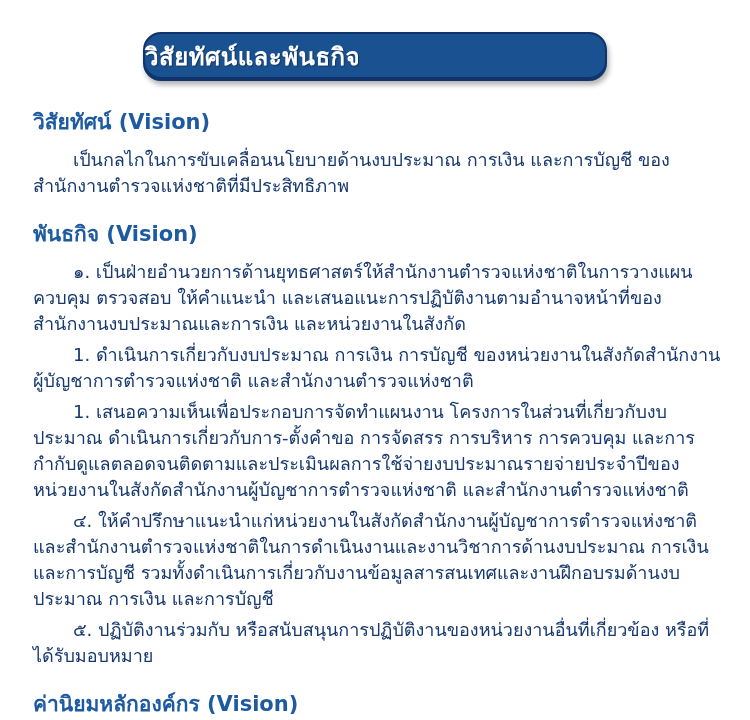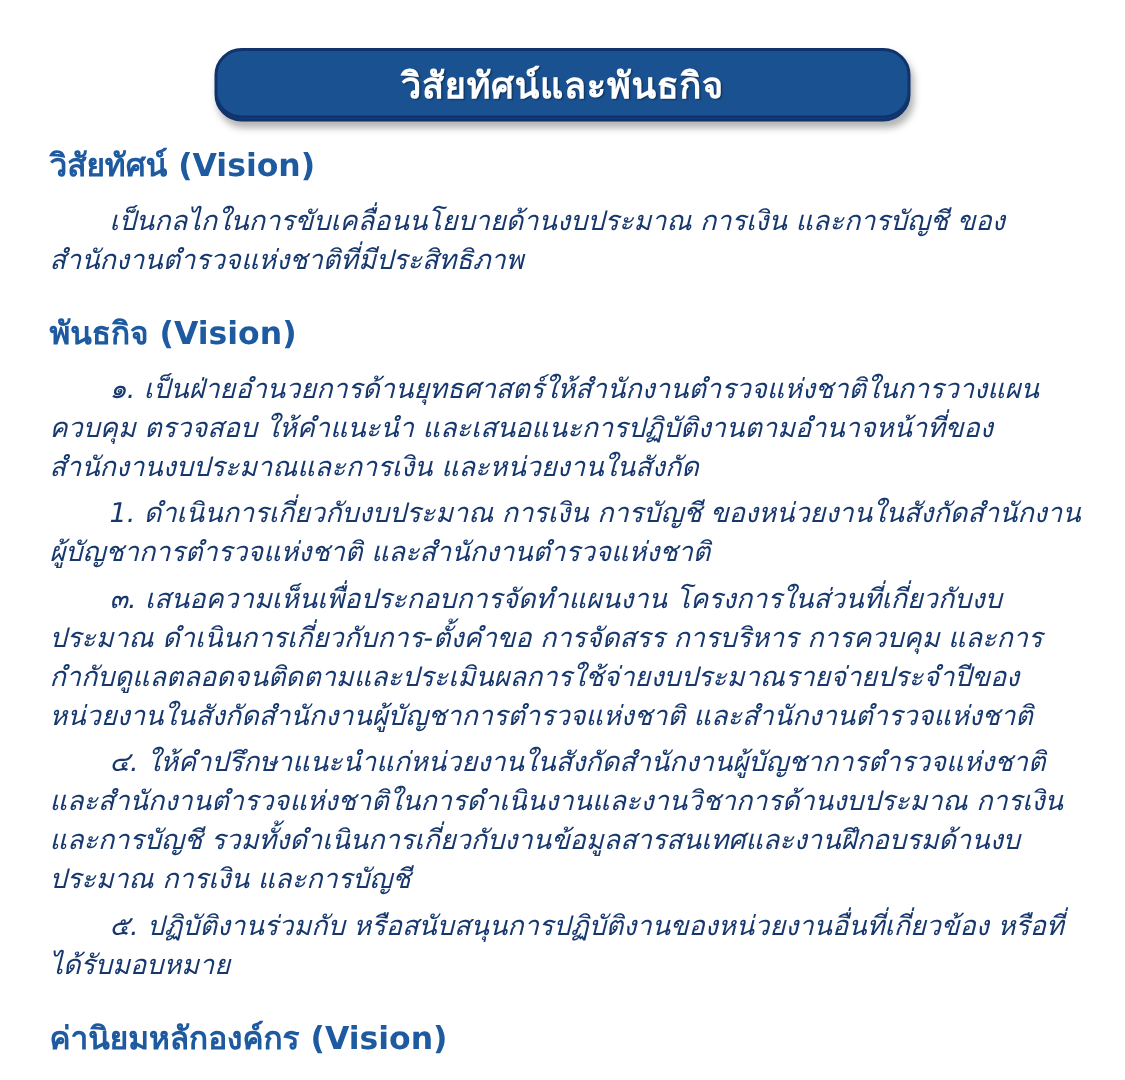--- a/index.html
+++ b/index.html
@@ -20,50 +20,49 @@
   .banner {
     width: 460px;
     height: 45px;
     margin: 32px auto 0 auto;
     background: var(--banner-bg, #1A5190);
     border: 2px solid var(--banner-border, #10336B);
     border-radius: 18px;
     box-shadow: 2px 4px 5px rgba(40, 40, 40, 0.35), inset 0 -2px 0 var(--banner-border, #10336B);
     display: flex;
     align-items: center;
-    justify-content: center;
+    justify-content: flex-start;
   }
   .banner-title {
     color: var(--banner-title, #ffffff);
     font-size: 24px;
     font-weight: bold;
     letter-spacing: 0.5px;
     text-shadow: 1px 1px 1px rgba(0,0,0,0.35);
   }
   .content {
     padding: 0 28px 0 33px;
   }
   h2.sec-heading {
     font-size: 21px;
     line-height: 26px;
     font-weight: bold;
     color: var(--heading-color, #1E5AA0);
     margin: 22px 0 12px 0;
   }
   h2.sec-heading.first {
-    margin-top: 16px;
+    margin-top: 28px;
   }
   p.body-par {
     font-size: 18px;
     line-height: 26px;
     color: var(--body-color, #16386E);
     margin: 0 0 5px 0;
     text-indent: 40px;
     text-align: left;
-    font-style: italic;
   }
 </style>
 </head>
 <body>
 
 <div class="page">
 
   <div class="banner">
     <span class="banner-title">วิสัยทัศน์และพันธกิจ</span>
   </div>
@@ -72,21 +71,21 @@
 
     <section>
       <h2 class="sec-heading first">วิสัยทัศน์ (Vision)</h2>
       <p class="body-par">เป็นกลไกในการขับเคลื่อนนโยบายด้านงบประมาณ การเงิน และการบัญชี ของสำนักงานตำรวจแห่งชาติที่มีประสิทธิภาพ</p>
     </section>
 
     <section>
       <h2 class="sec-heading">พันธกิจ (Vision)</h2>
       <p class="body-par">๑. เป็นฝ่ายอำนวยการด้านยุทธศาสตร์ให้สำนักงานตำรวจแห่งชาติในการวางแผนควบคุม ตรวจสอบ ให้คำแนะนำ และเสนอแนะการปฏิบัติงานตามอำนาจหน้าที่ของสำนักงานงบประมาณและการเงิน และหน่วยงานในสังกัด</p>
       <p class="body-par">1. ดำเนินการเกี่ยวกับงบประมาณ การเงิน การบัญชี ของหน่วยงานในสังกัดสำนักงานผู้บัญชาการตำรวจแห่งชาติ และสำนักงานตำรวจแห่งชาติ</p>
-      <p class="body-par">๓. เสนอความเห็นเพื่อประกอบการจัดทำแผนงาน โครงการในส่วนที่เกี่ยวกับงบประมาณ ดำเนินการเกี่ยวกับการ-ตั้งคำขอ การจัดสรร การบริหาร การควบคุม และการกำกับดูแลตลอดจนติดตามและประเมินผลการใช้จ่ายงบประมาณรายจ่ายประจำปีของหน่วยงานในสังกัดสำนักงานผู้บัญชาการตำรวจแห่งชาติ และสำนักงานตำรวจแห่งชาติ</p>
+      <p class="body-par">1. เสนอความเห็นเพื่อประกอบการจัดทำแผนงาน โครงการในส่วนที่เกี่ยวกับงบประมาณ ดำเนินการเกี่ยวกับการ-ตั้งคำขอ การจัดสรร การบริหาร การควบคุม และการกำกับดูแลตลอดจนติดตามและประเมินผลการใช้จ่ายงบประมาณรายจ่ายประจำปีของหน่วยงานในสังกัดสำนักงานผู้บัญชาการตำรวจแห่งชาติ และสำนักงานตำรวจแห่งชาติ</p>
       <p class="body-par">๔. ให้คำปรึกษาแนะนำแก่หน่วยงานในสังกัดสำนักงานผู้บัญชาการตำรวจแห่งชาติ และสำนักงานตำรวจแห่งชาติในการดำเนินงานและงานวิชาการด้านงบประมาณ การเงิน และการบัญชี รวมทั้งดำเนินการเกี่ยวกับงานข้อมูลสารสนเทศและงานฝึกอบรมด้านงบประมาณ การเงิน และการบัญชี</p>
       <p class="body-par">๕. ปฏิบัติงานร่วมกับ หรือสนับสนุนการปฏิบัติงานของหน่วยงานอื่นที่เกี่ยวข้อง หรือที่ได้รับมอบหมาย</p>
     </section>
 
     <section>
       <h2 class="sec-heading">ค่านิยมหลักองค์กร (Vision)</h2>
 
     </section>
 
   </div>

